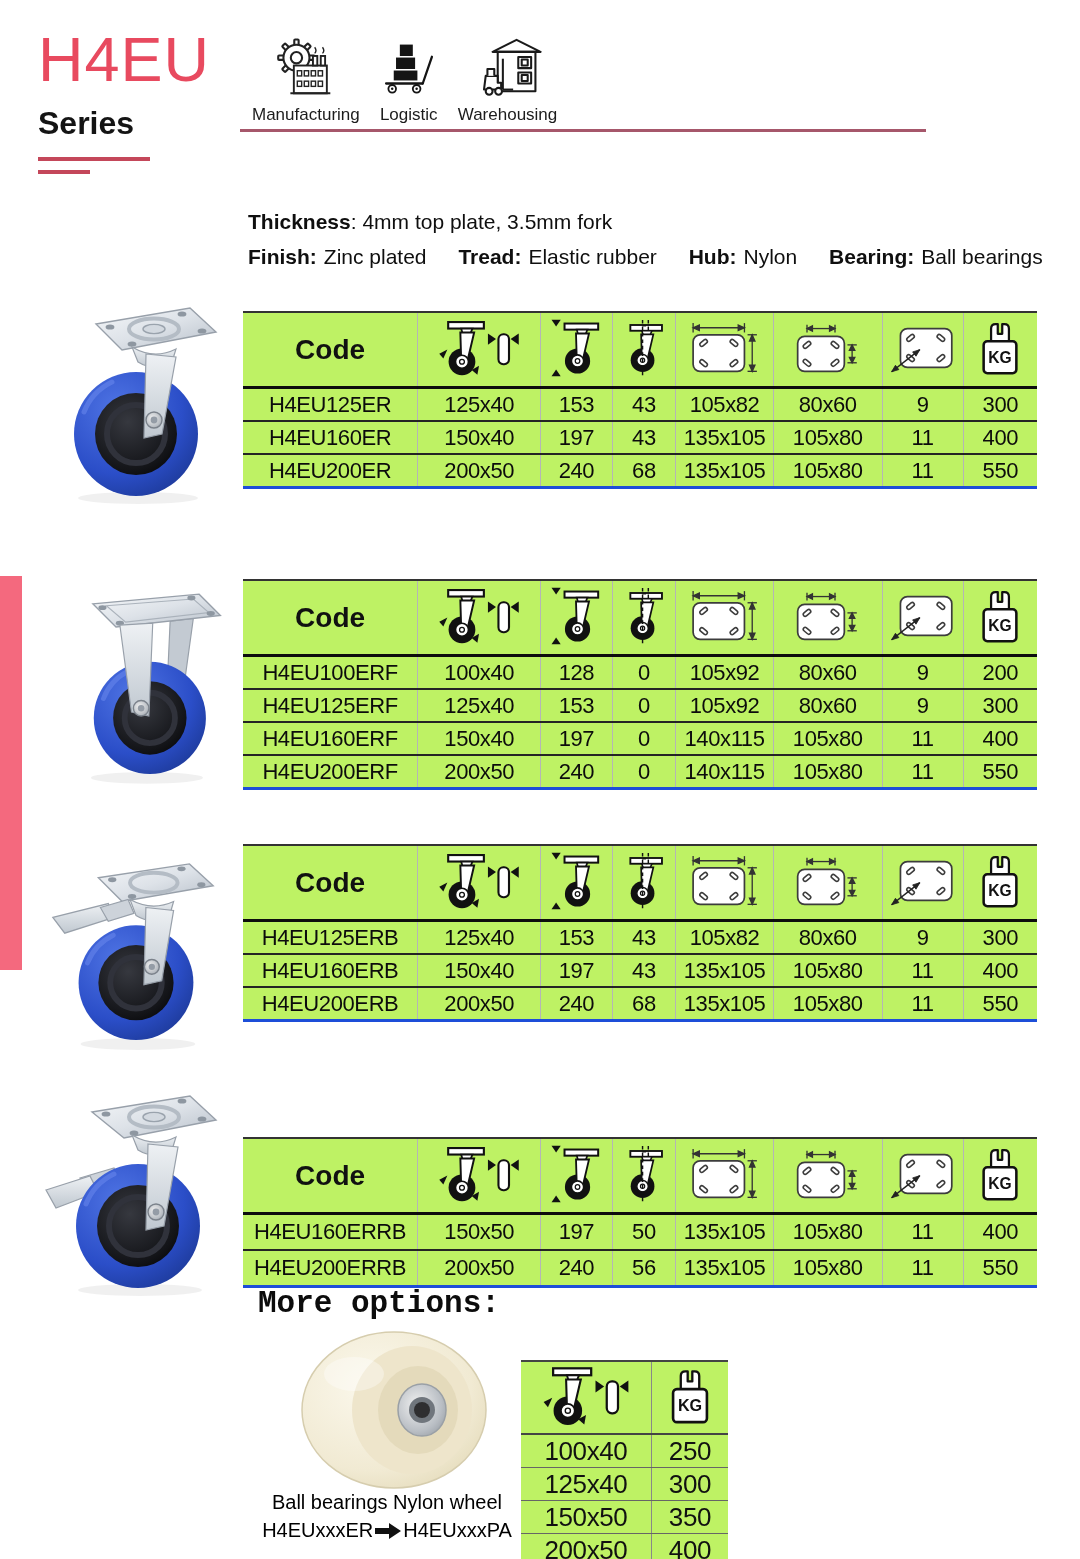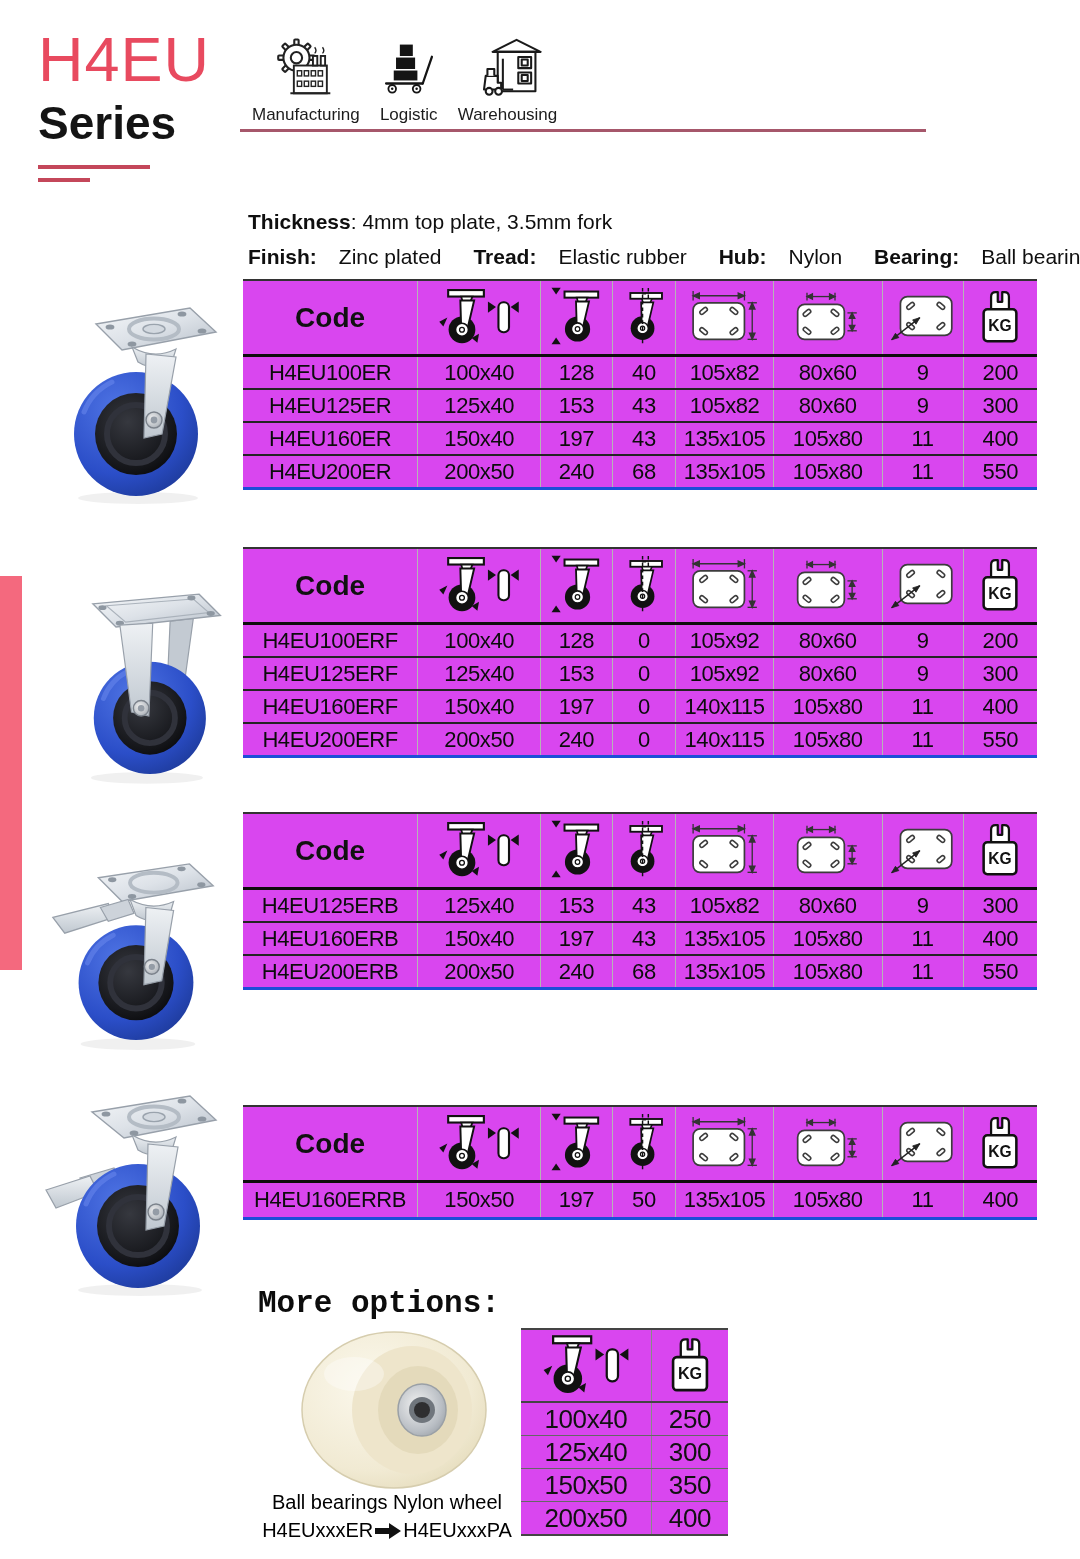--- a/index.html
+++ b/index.html
@@ -2,40 +2,40 @@
 <html><head>
 <meta charset="utf-8">
 <style>
   html,body{margin:0;padding:0;background:#fff;}
   .page{position:relative;width:1080px;height:1559px;background:#fff;overflow:hidden;
         font-family:"Liberation Sans","DejaVu Sans",sans-serif;color:#111;}
 
   
   .logo{position:absolute;left:38px;top:26px;}
   .logo-title{font-size:63px;font-weight:400;line-height:1.05;color:#E84A5F;letter-spacing:1px;}
-  .logo-sub{font-size:46px;font-weight:700;line-height:1.1;color:#141414;margin-top:6px;}
+  .logo-sub{font-size:32px;font-weight:700;line-height:1.1;color:#141414;margin-top:14px;}
   .logo-rule1{width:112px;height:4px;background:#C4475A;margin-top:16px;}
   .logo-rule2{width:52px;height:4px;background:#C4475A;margin-top:9px;}
 
   
   .industries{position:absolute;left:252px;top:36px;display:flex;gap:20px;align-items:flex-end;}
   .ind{display:flex;flex-direction:column;align-items:center;}
   .ind-label{font-size:17px;color:#1c1c1c;margin-top:3px;white-space:nowrap;}
   .rose-rule{position:absolute;left:240px;top:129px;width:686px;height:3px;background:#A6576B;}
 
   
   .specs{position:absolute;left:248px;top:204px;font-size:21px;line-height:35px;color:#0f0f0f;white-space:nowrap;}
   .specs b{font-weight:700;}
-  .specs .v{margin-left:22px;}
+  .specs .v{margin-left:7px;}
   .specs .sep{margin-left:26px;}
 
   
   .table-slot{position:absolute;left:243px;width:794px;}
   .t0{top:279px}.t1{top:547px}.t2{top:812px}.t3{top:1105px}
-  table{border-collapse:collapse;table-layout:fixed;width:100%;background:#d946ef;}
+  table{border-collapse:collapse;table-layout:fixed;width:100%;background:#bef264;margin-top:32px;}
   th,td{padding:0;text-align:center;vertical-align:middle;overflow:hidden;}
   .spec-table thead th{height:73px;border-top:2px solid #333;border-bottom:3px solid #0d0d0d;}
   .spec-table tbody td{height:31px;border-bottom:2px solid #242424;
         font-size:22px;letter-spacing:-0.4px;color:#0c0c0c;}
   .spec-table tbody tr:last-child td{border-bottom:3px solid #1d4ed8;}
   .spec-table th + th,.spec-table td + td{border-left:1px solid #b5b5b5;}
   .t3 .spec-table tbody td{height:34px;}
   .code-label{font-size:28px;font-weight:700;letter-spacing:0;}
 
   
@@ -429,30 +429,20 @@
             <th><svg width="70" height="52">
                 <use href="#bolt-diameter-icon" xlink:href="#bolt-diameter-icon"></use>
               </svg></th>
             <th><svg width="44" height="58">
                 <use href="#kg-icon" xlink:href="#kg-icon"></use>
               </svg></th>
           </tr>
         </thead>
         <tbody>
           <tr>
-            <td>H4EU100ER</td>
-            <td>100x40</td>
-            <td>128</td>
-            <td>40</td>
-            <td>105x82</td>
-            <td>80x60</td>
-            <td>9</td>
-            <td>200</td>
-          </tr>
-          <tr>
             <td>H4EU125ER</td>
             <td>125x40</td>
             <td>153</td>
             <td>43</td>
             <td>105x82</td>
             <td>80x60</td>
             <td>9</td>
             <td>300</td>
           </tr>
           <tr>
@@ -680,20 +670,30 @@
           <tr>
             <td>H4EU160ERRB</td>
             <td>150x50</td>
             <td>197</td>
             <td>50</td>
             <td>135x105</td>
             <td>105x80</td>
             <td>11</td>
             <td>400</td>
           </tr>
+          <tr>
+            <td>H4EU200ERRB</td>
+            <td>200x50</td>
+            <td>240</td>
+            <td>56</td>
+            <td>135x105</td>
+            <td>105x80</td>
+            <td>11</td>
+            <td>550</td>
+          </tr>
         </tbody>
       </table>
     </div>
 
   <div class="more-heading">More options:</div>
 
   <div class="nylon-photo">
     <svg viewBox="0 0 210 168">
       <ellipse cx="98" cy="84" rx="92" ry="78" fill="url(#gnylon)" stroke="#d6cdae" stroke-width="1.5"></ellipse>
       <ellipse cx="116" cy="84" rx="60" ry="64" fill="#eee5cb"></ellipse>

